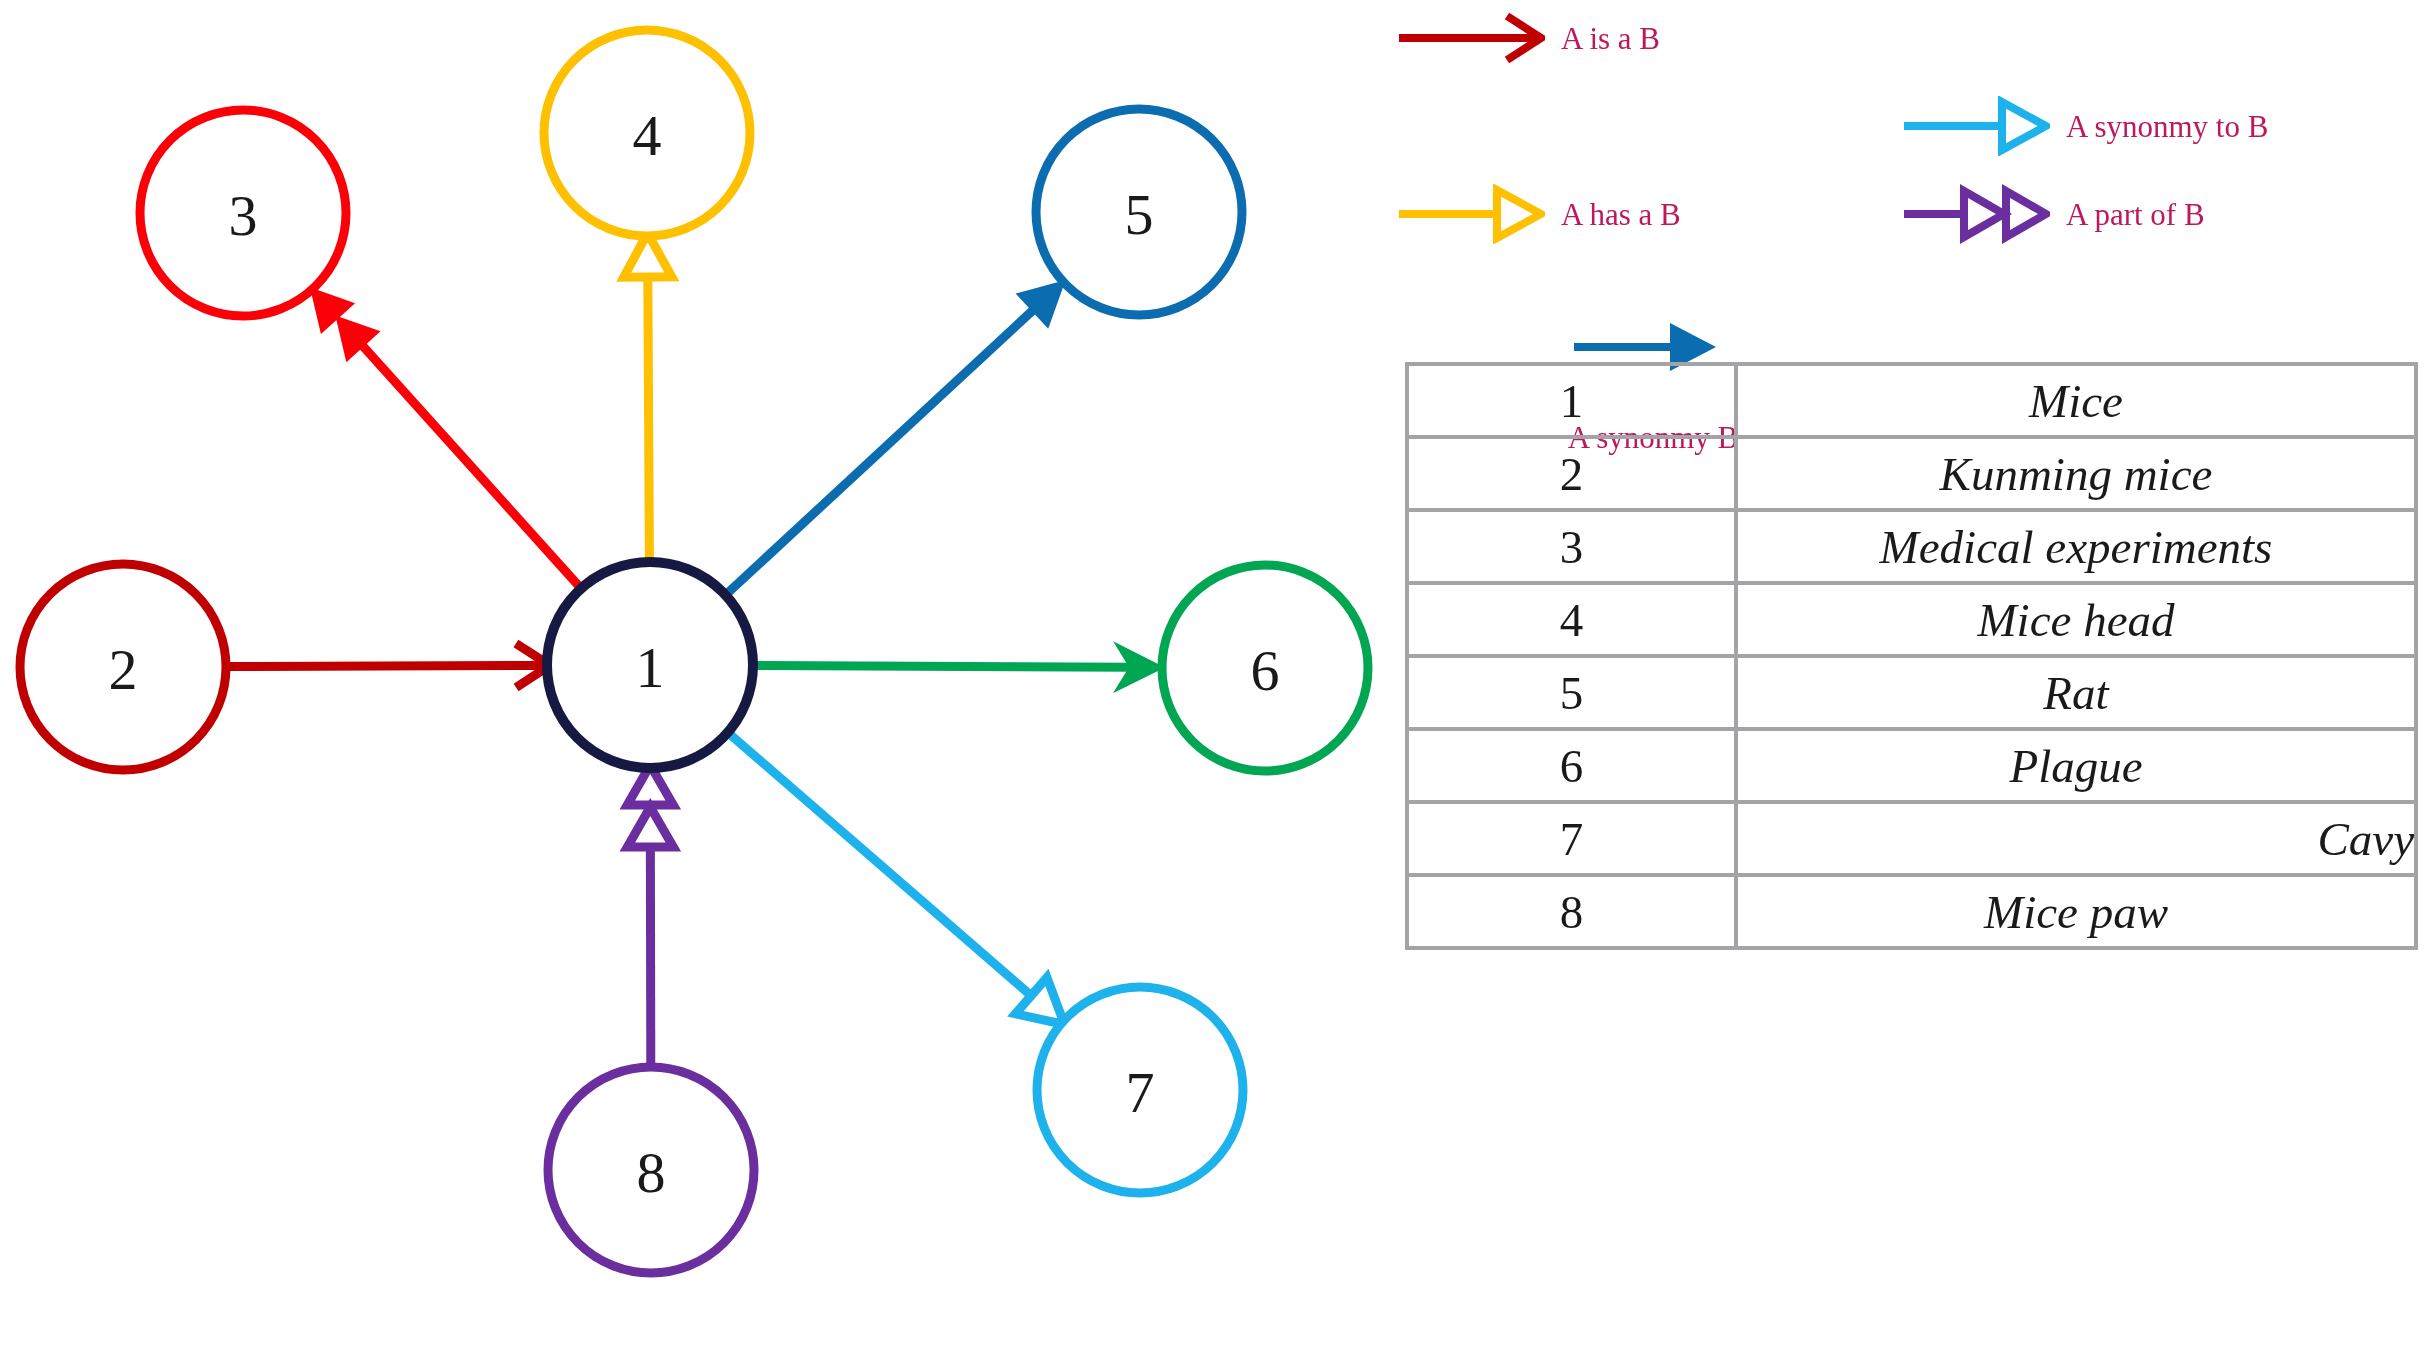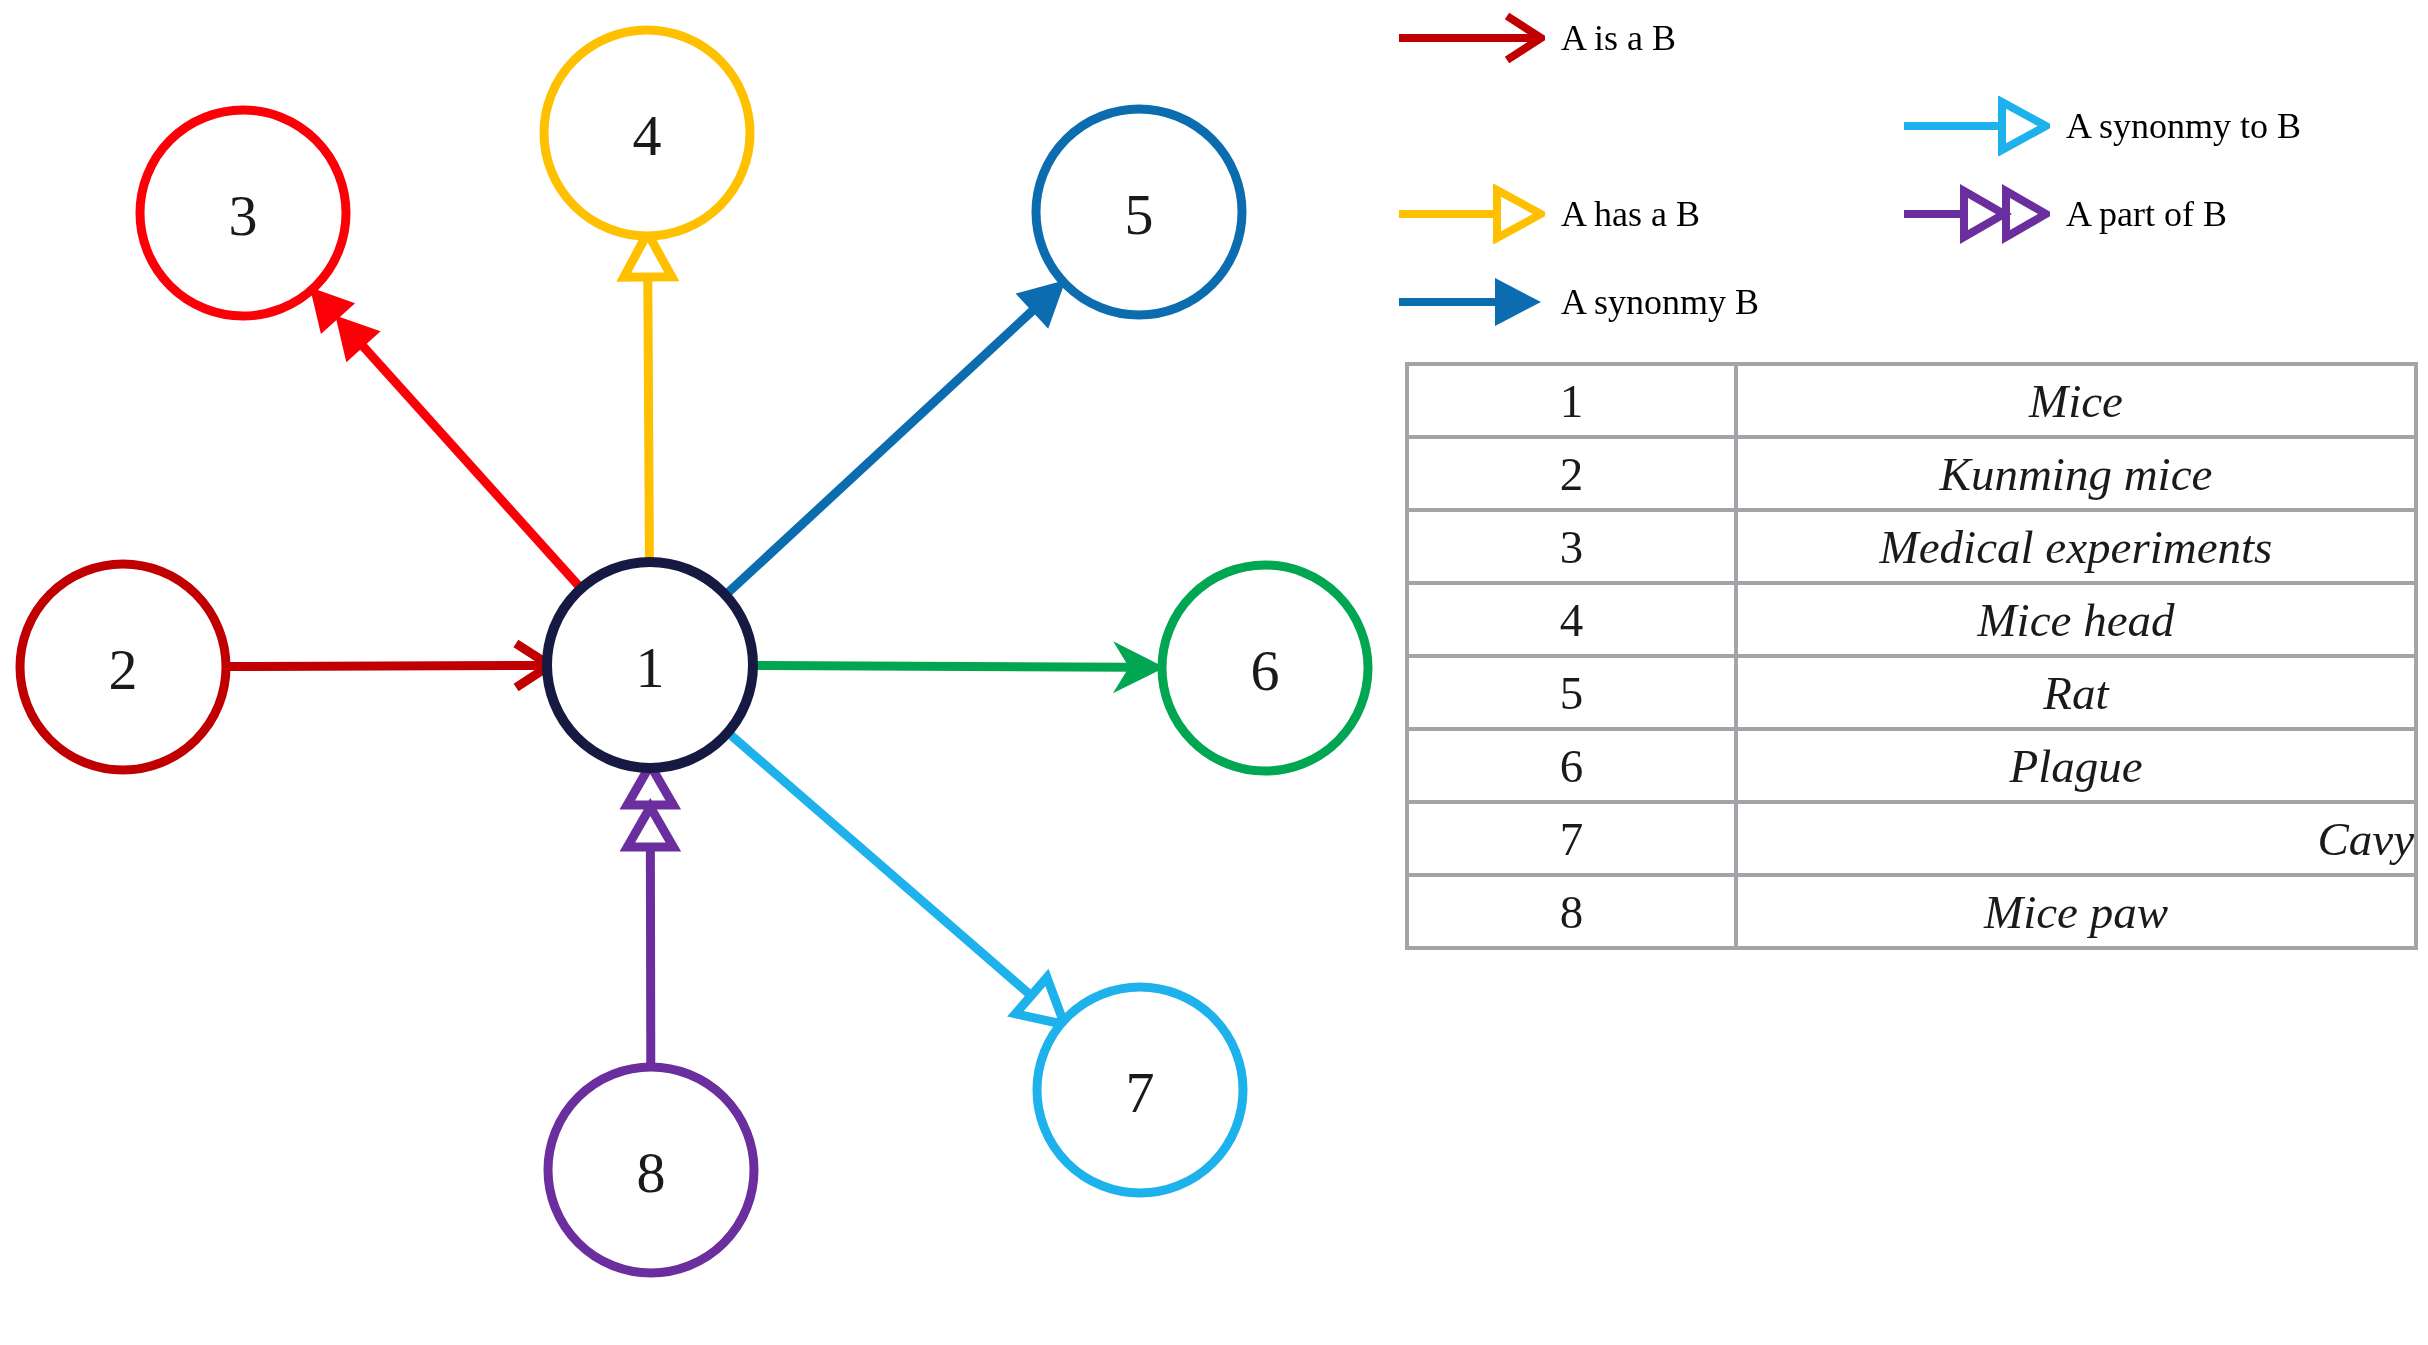--- a/index.html
+++ b/index.html
@@ -50,31 +50,31 @@
     position: absolute;
     display: flex;
     align-items: center;
     height: 60px;
   }
   .legend-col-a { left: 0px; width: 500px; }
   .legend-col-b { left: 505px; width: 520px; }
   .legend-r0 { top: 2px; }
   .legend-r1 { top: 90px; }
   .legend-r2 { top: 178px; }
-  .legend-r3 { top: 266px; }
+  .legend-r3 { top: 266px; flex-direction: column; }
 
   .legend-glyph {
     width: 150px;
     height: 60px;
     flex: 0 0 150px;
   }
   .legend-text {
     font-family: "Liberation Serif", "DejaVu Serif", serif;
-    font-size: 36px;
-    color: #000000;
+    font-size: 31px;
+    color: #be185d;
     white-space: nowrap;
     margin-left: 16px;
     line-height: 1;
   }
 
   
   #legend-table {
     position: absolute;
     left: 1405px;
     top: 362px;

